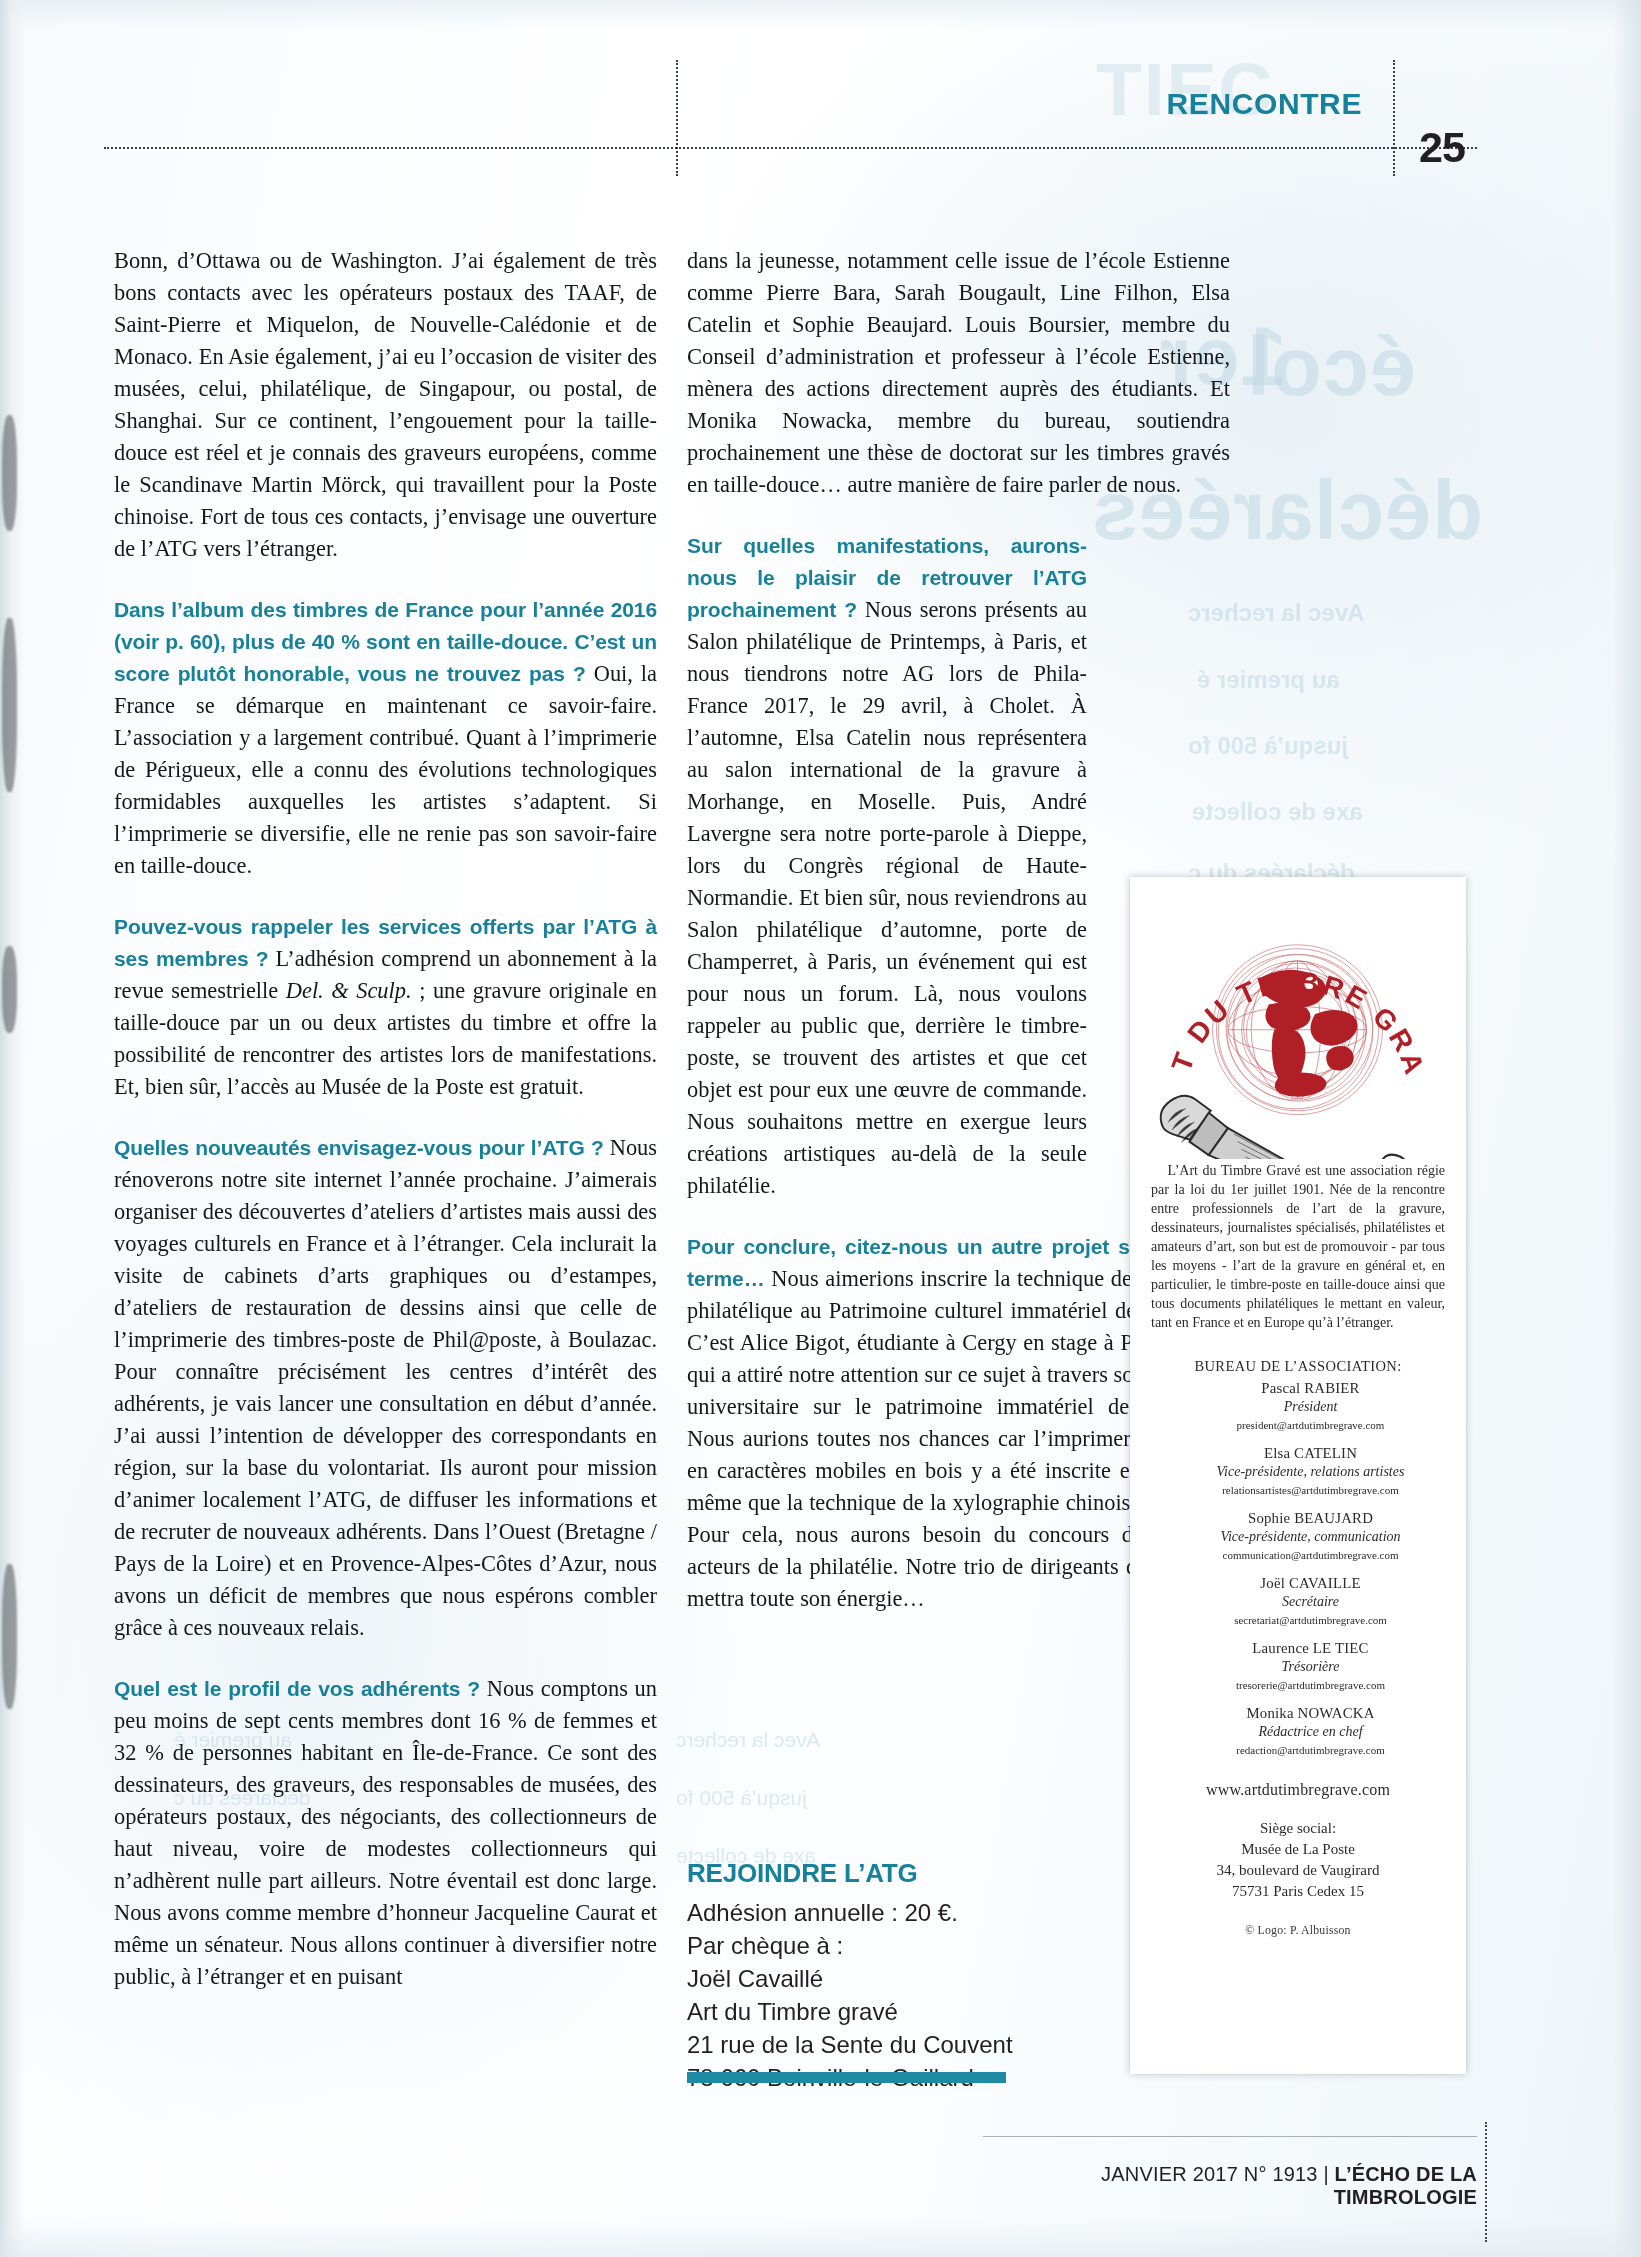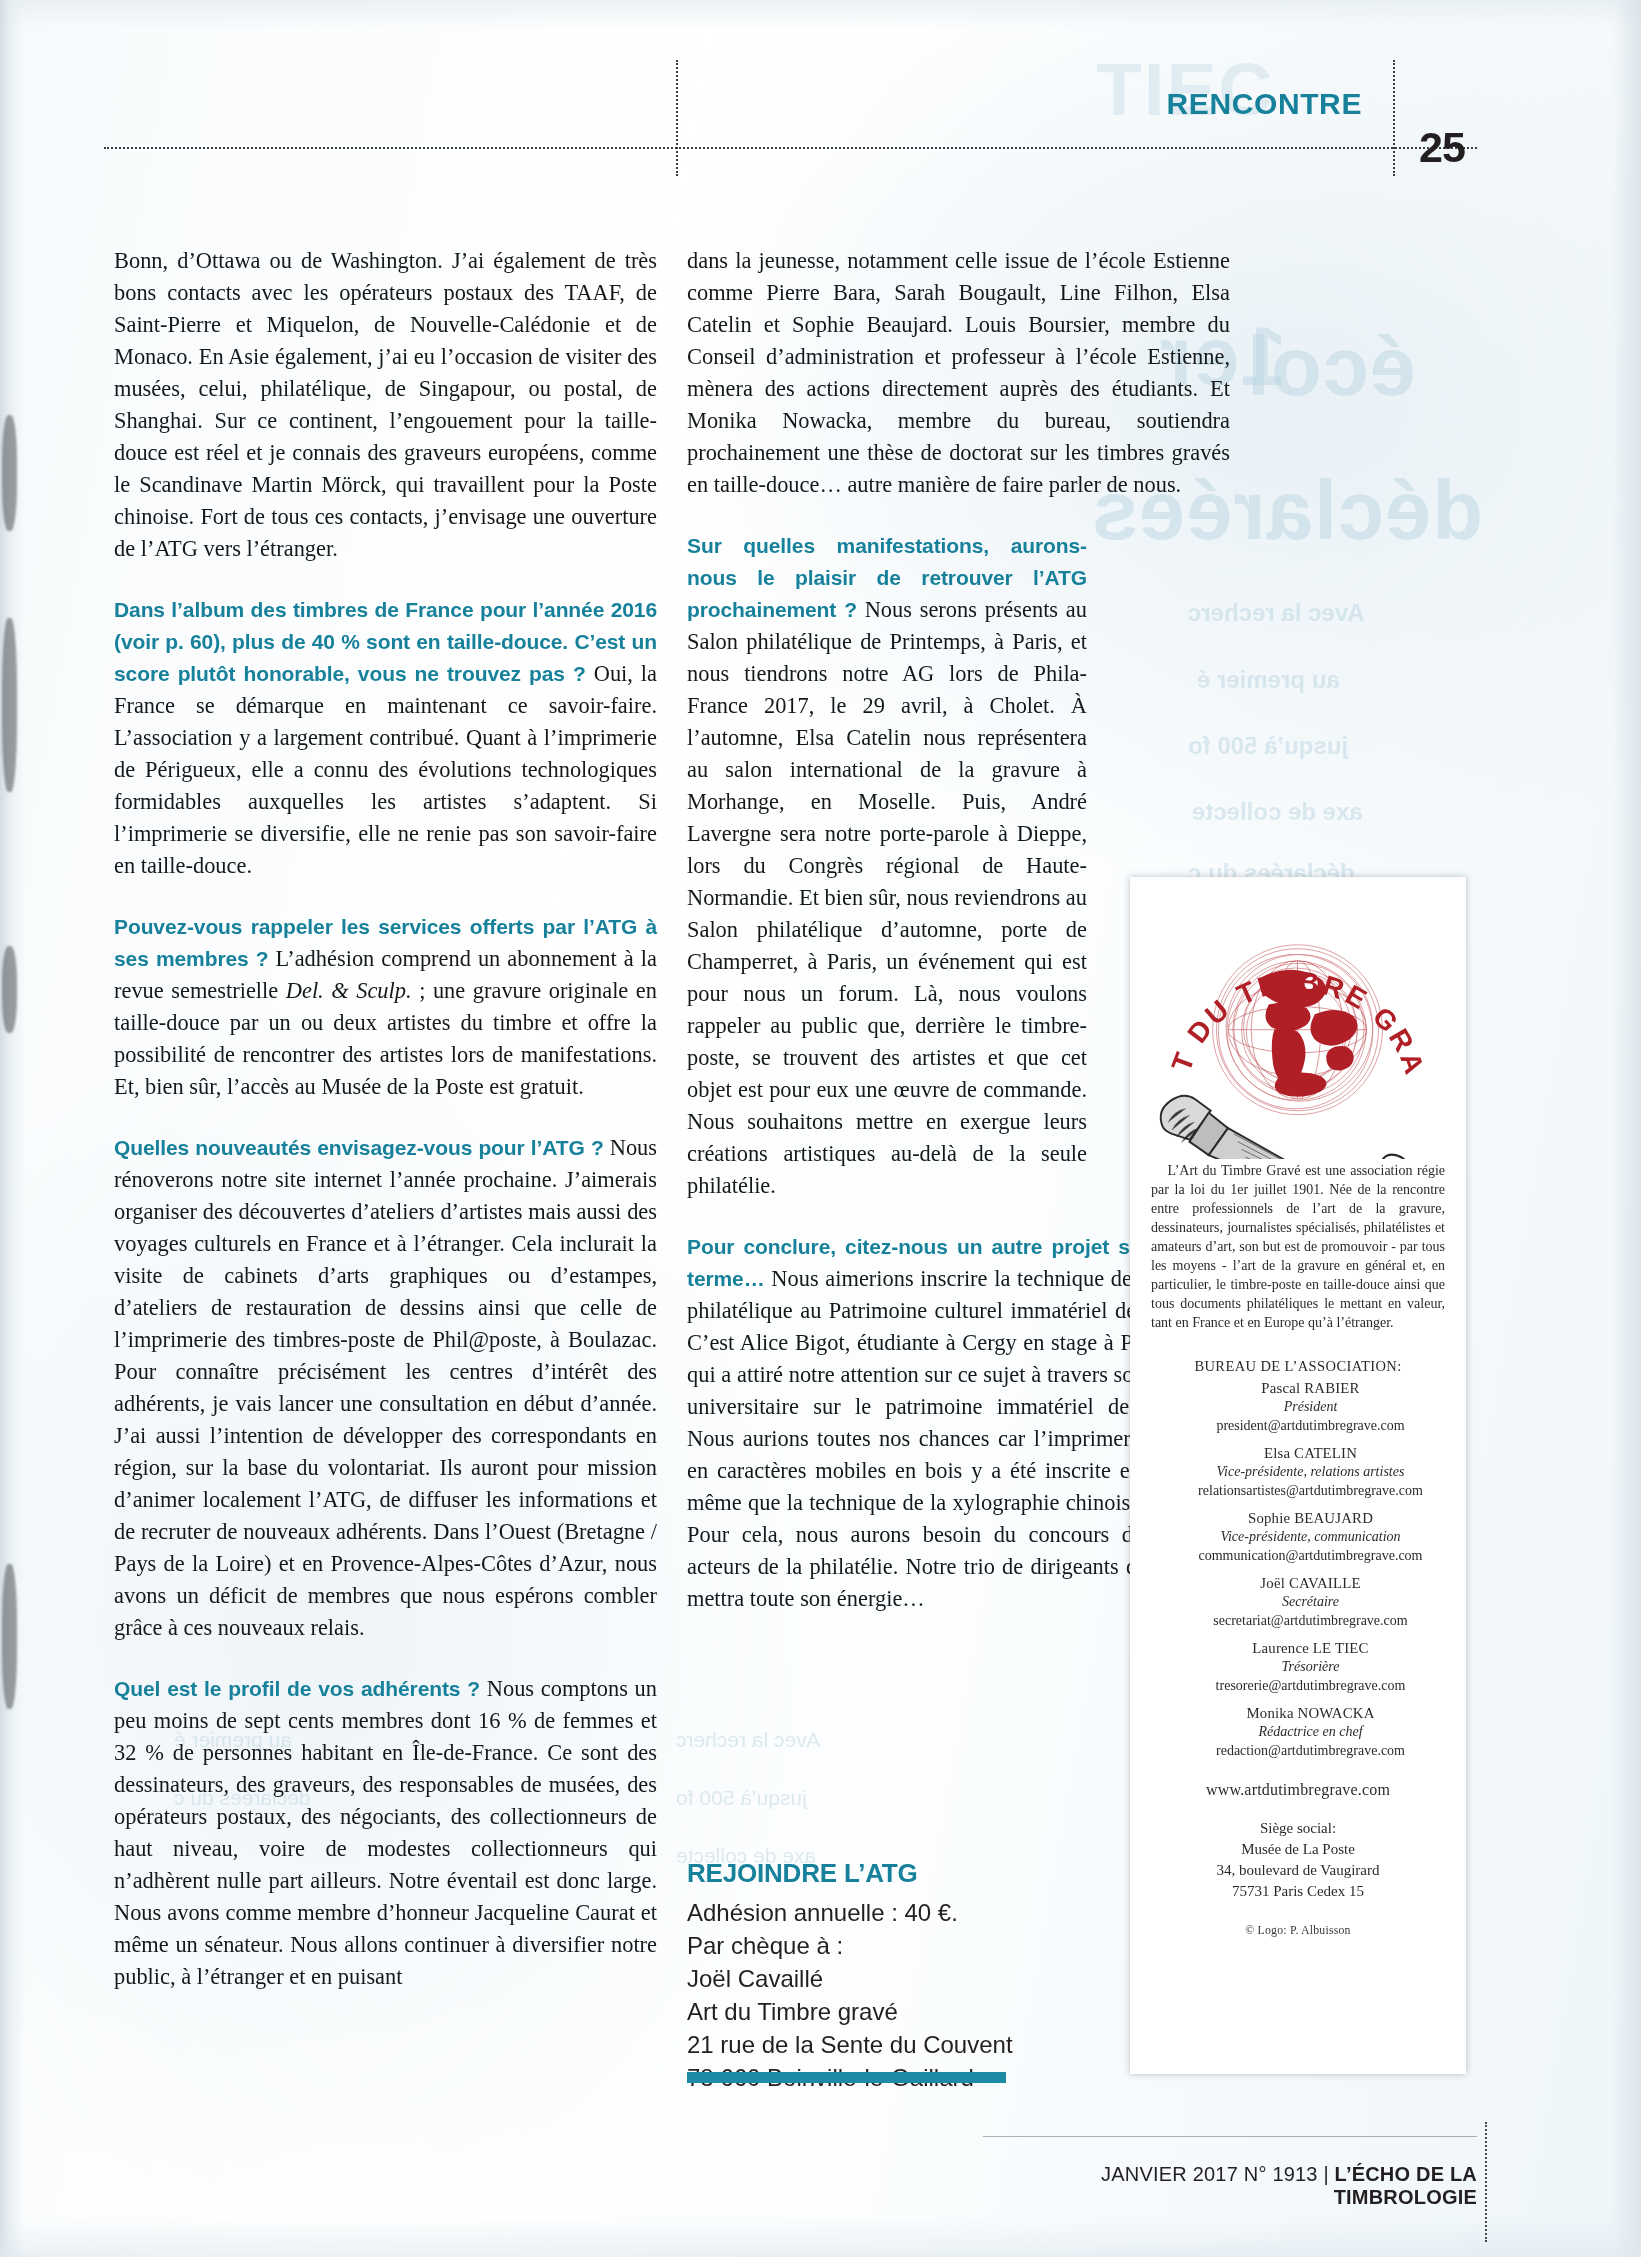--- a/index.html
+++ b/index.html
@@ -147,21 +147,21 @@
     text-align: justify;
   }
   .sb-text .indent { text-indent: 16.4px; display: block; }
   .bureau-title {
     margin: 26px 0 3.9px 0; text-align: center;
     font-size: 14.5px; letter-spacing: 0.4px; color: #2a2a2a;
   }
   .member { margin: 0 0 8.7px 25px; text-align: center; }
   .m-name { font-size: 14.8px; line-height: 19px; letter-spacing: 0.2px; }
   .m-role { font-size: 14px; line-height: 18.3px; font-style: italic; }
-  .m-mail { font-size: 14px; line-height: 19px; }
+  .m-mail { font-size: 11px; line-height: 19px; }
   .sb-web {
     margin-top: 21px; text-align: center;
     font-size: 16px; letter-spacing: 0.2px;
   }
   .sb-addr {
     margin-top: 19.3px; text-align: center;
     font-size: 15px; line-height: 21px;
   }
   .sb-credit {
     margin-top: 21px; text-align: center;
@@ -256,21 +256,21 @@
       <span class="wrap-shape"></span>
       <span class="q">Sur quelles manifestations, aurons-nous le plaisir de retrouver l’ATG prochainement ?</span><span> Nous serons présents au Salon philatélique de Printemps, à Paris, et nous tiendrons notre AG lors de Phila-France 2017, le 29 avril, à Cholet. À l’automne, Elsa Catelin nous représentera au salon international de la gravure à Morhange, en Moselle. Puis, André Lavergne sera notre porte-parole à Dieppe, lors du Congrès régional de Haute-Normandie. Et bien sûr, nous reviendrons au Salon philatélique d’automne, porte de Champerret, à Paris, un événement qui est pour nous un forum. Là, nous voulons rappeler au public que, derrière le timbre-poste, se trouvent des artistes et que cet objet est pour eux une œuvre de commande. Nous souhaitons mettre en exergue leurs créations artistiques au-delà de la seule philatélie.</span>
     </p>
     <p class="tight">
       <span class="q">Pour conclure, citez-nous un autre projet sur le long terme…</span><span> Nous aimerions inscrire la technique de la gravure philatélique au Patrimoine culturel immatériel de l’Unesco. C’est Alice Bigot, étudiante à Cergy en stage à Phil@poste, qui a attiré notre attention sur ce sujet à travers son mémoire universitaire sur le patrimoine immatériel de l’Unesco. Nous aurions toutes nos chances car l’imprimerie chinoise en caractères mobiles en bois y a été inscrite en 2010, de même que la technique de la xylographie chinoise, en 2009. Pour cela, nous aurons besoin du concours de tous les acteurs de la philatélie. Notre trio de dirigeants de l’ATG y mettra toute son énergie…</span>
     </p>
   </div>
 
   <div class="join">
     <div class="join-title">REJOINDRE L’ATG</div>
-    <div class="join-line">Adhésion annuelle : 40 €.</div>
+    <div class="join-line">Adhésion annuelle : 20 €.</div>
     <div class="join-line">Par chèque à :</div>
     <div class="join-line">Joël Cavaillé</div>
     <div class="join-line">Art du Timbre gravé</div>
     <div class="join-line">21 rue de la Sente du Couvent</div>
     <div class="join-line">78 660 Boinville-le-Gaillard</div>
   </div>
   <div class="join-bar"></div>
 
   <div class="sidebox">
 

